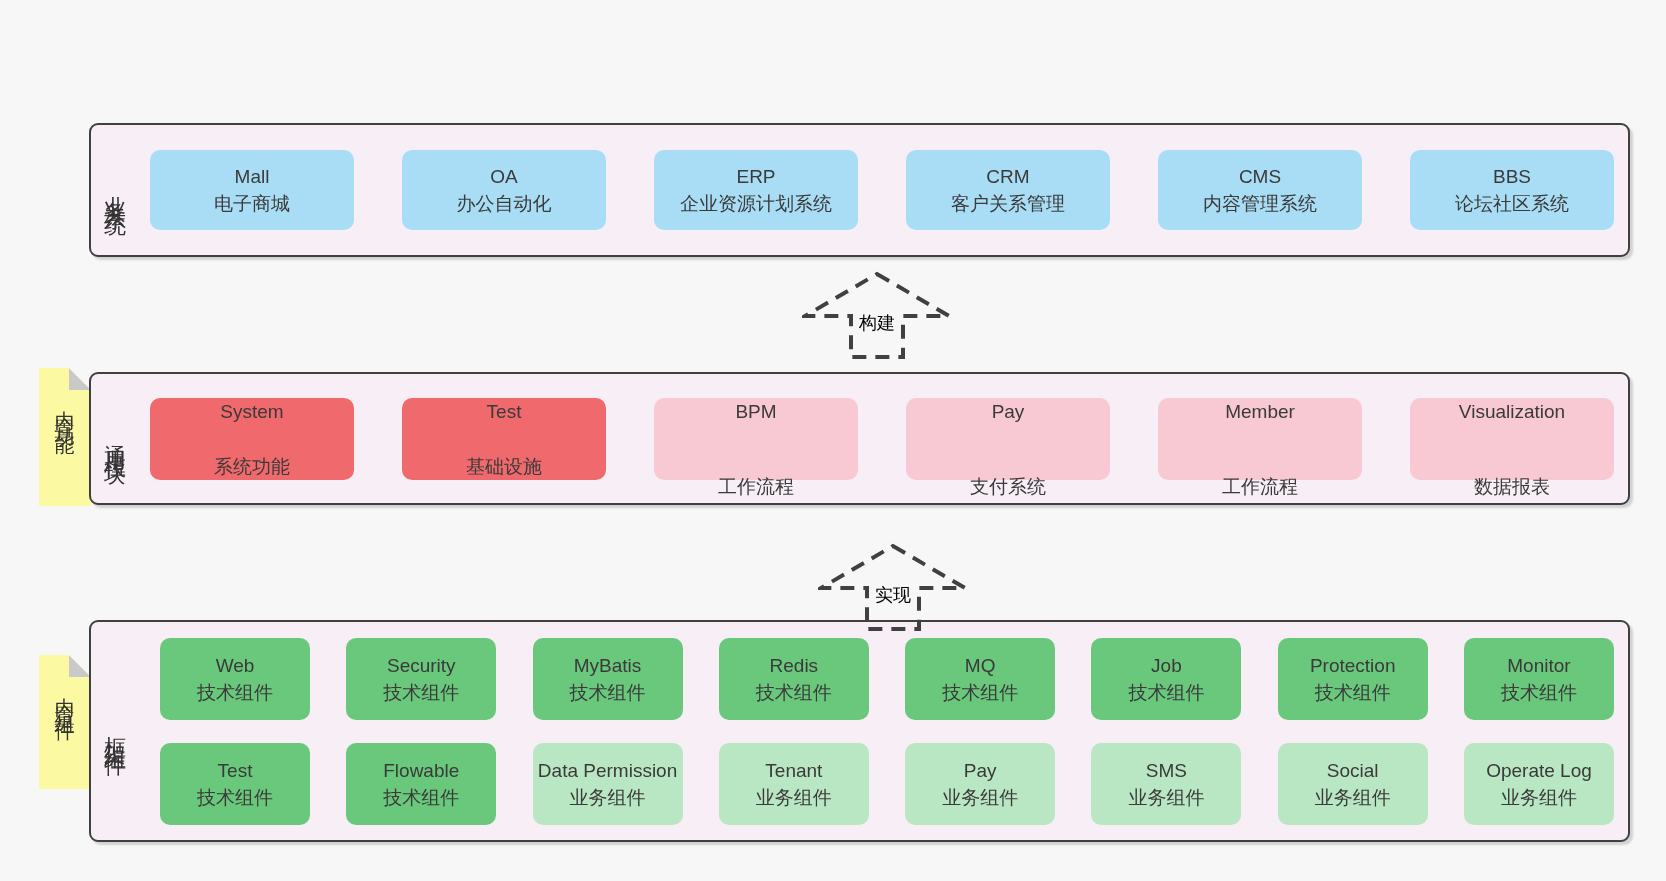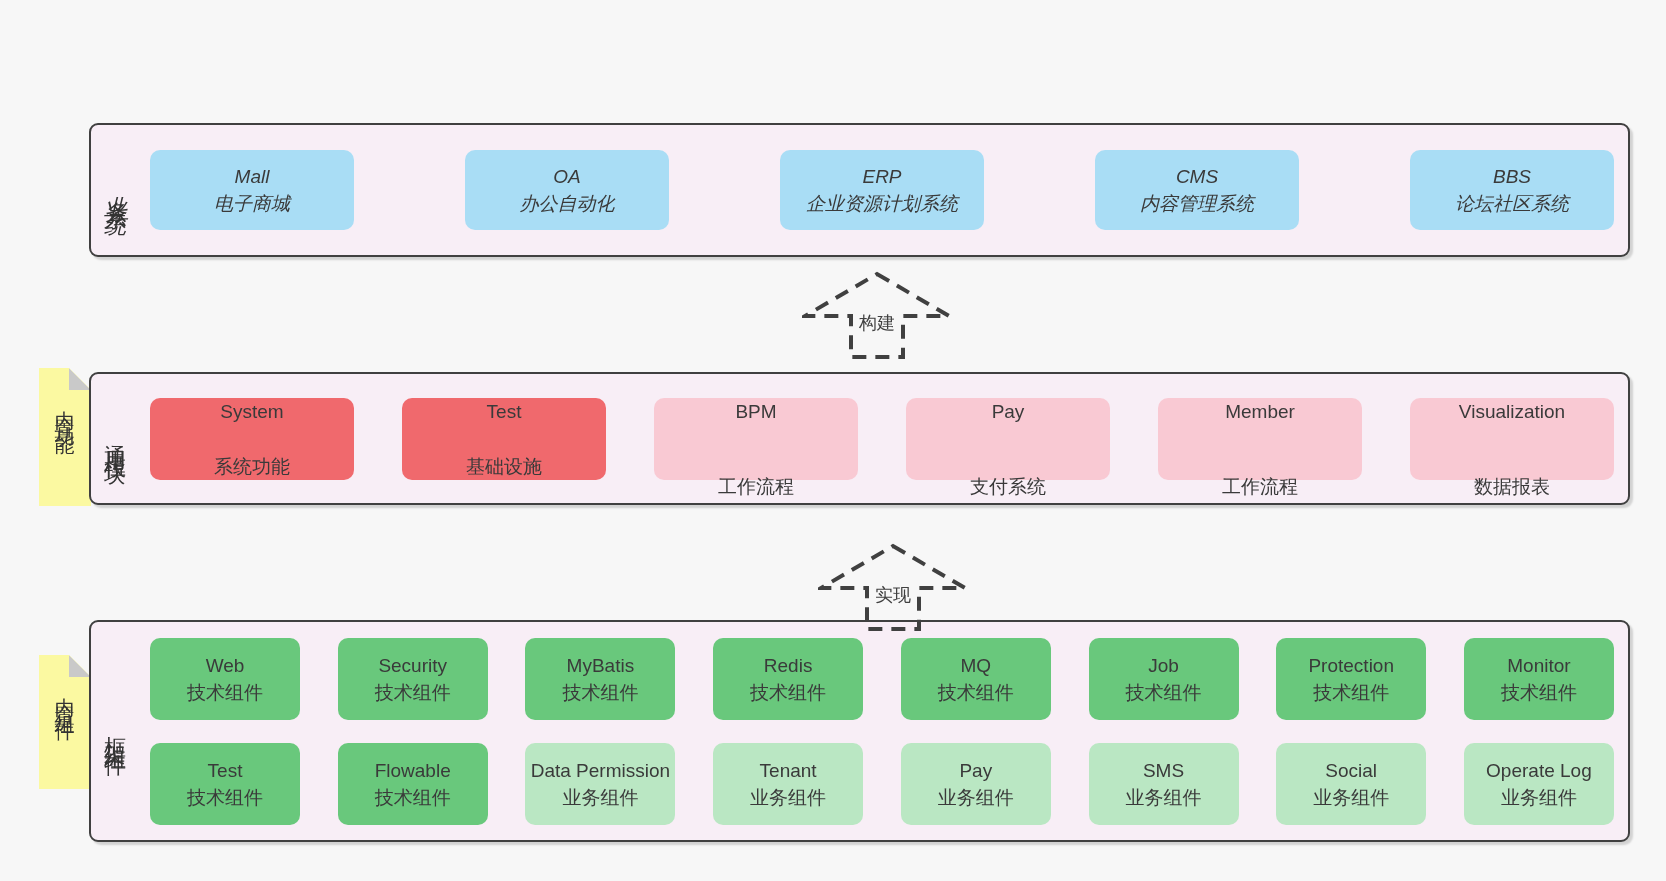--- a/index.html
+++ b/index.html
@@ -11,23 +11,23 @@
   }
   
   .band{
     position:absolute;left:89px;width:1541px;box-sizing:border-box;
     background:var(--band_bg,#f8eef6);
     border:2px solid var(--border,#404040);
     border-radius:9px;
     box-shadow:3px 3px 2px rgba(0,0,0,0.15);
     display:flex;align-items:center;
   }
-  .band-1{top:123px;height:134px;font-style:italic;}
+  .band-1{top:123px;height:134px;}
   .band-2{top:372px;height:133px;}
-  .band-3{top:620px;height:222px;}
+  .band-3{top:620px;height:222px;padding-left:10px;}
   .v-text{
     writing-mode:vertical-rl;text-orientation:upright;
     font-size:22px;letter-spacing:6px;line-height:1;color:#333;
   }
   .band-label{
     position:absolute;left:13px;top:50%;transform:translateY(-50%);
   }
   .rows{
     flex:1;display:flex;flex-direction:column;gap:23px;
     margin:0 14px 0 59px;
@@ -68,21 +68,21 @@
   .arrow{position:absolute;width:150px;height:90px;z-index:2;}
   .arrow-1{left:802px;top:270px;}
   .arrow-2{left:818px;top:542px;}
   .arrow svg{position:absolute;left:0;top:0;}
   .arrow svg polygon{
     fill:none;stroke:var(--border,#404040);stroke-width:4;stroke-dasharray:14 9;
   }
   .arrow-label{
     position:absolute;left:50%;top:40px;transform:translateX(-50%);
     background:var(--page_bg,#f7f7f7);padding:1px 5px;
-    font-size:18px;color:#404040;white-space:nowrap;
+    font-size:18px;color:#000000;white-space:nowrap;
   }
 </style>
 </head>
 <body>
 
 <div>
 
   <div class="note note-2">
     <div class="note-fold"></div>
     <div class="v-text">内置功能</div>
@@ -101,20 +101,24 @@
           <span>Mall</span>
           <span>电子商城</span>
         </div>
         <div class="box c-blue">
           <span>OA</span>
           <span>办公自动化</span>
         </div>
         <div class="box c-blue">
           <span>ERP</span>
           <span>企业资源计划系统</span>
+        </div>
+        <div class="box c-blue">
+          <span>CRM</span>
+          <span>客户关系管理</span>
         </div>
         <div class="box c-blue">
           <span>CMS</span>
           <span>内容管理系统</span>
         </div>
         <div class="box c-blue">
           <span>BBS</span>
           <span>论坛社区系统</span>
         </div>
       </div>

